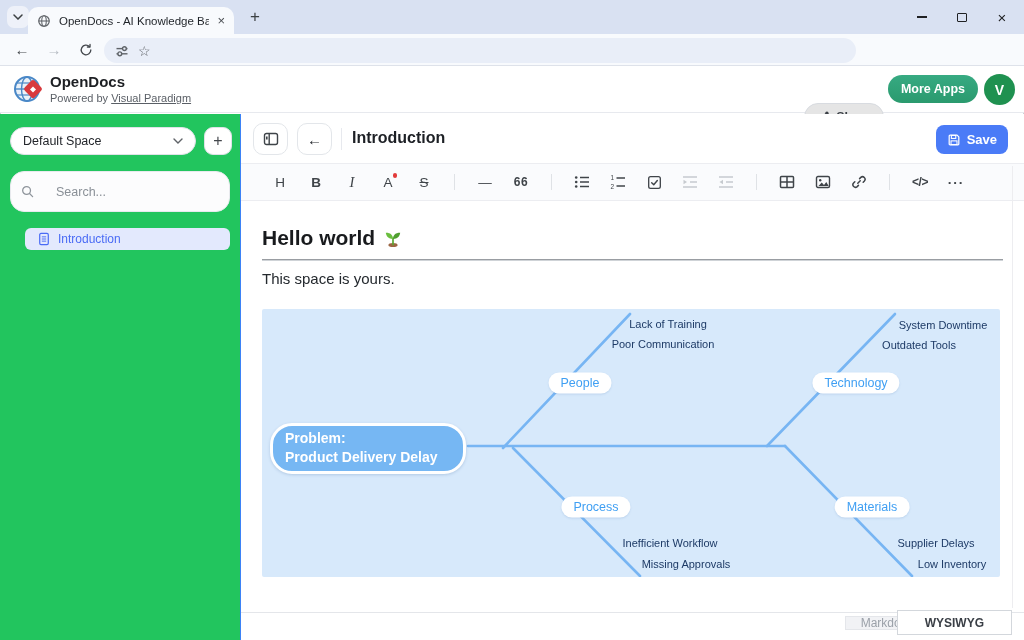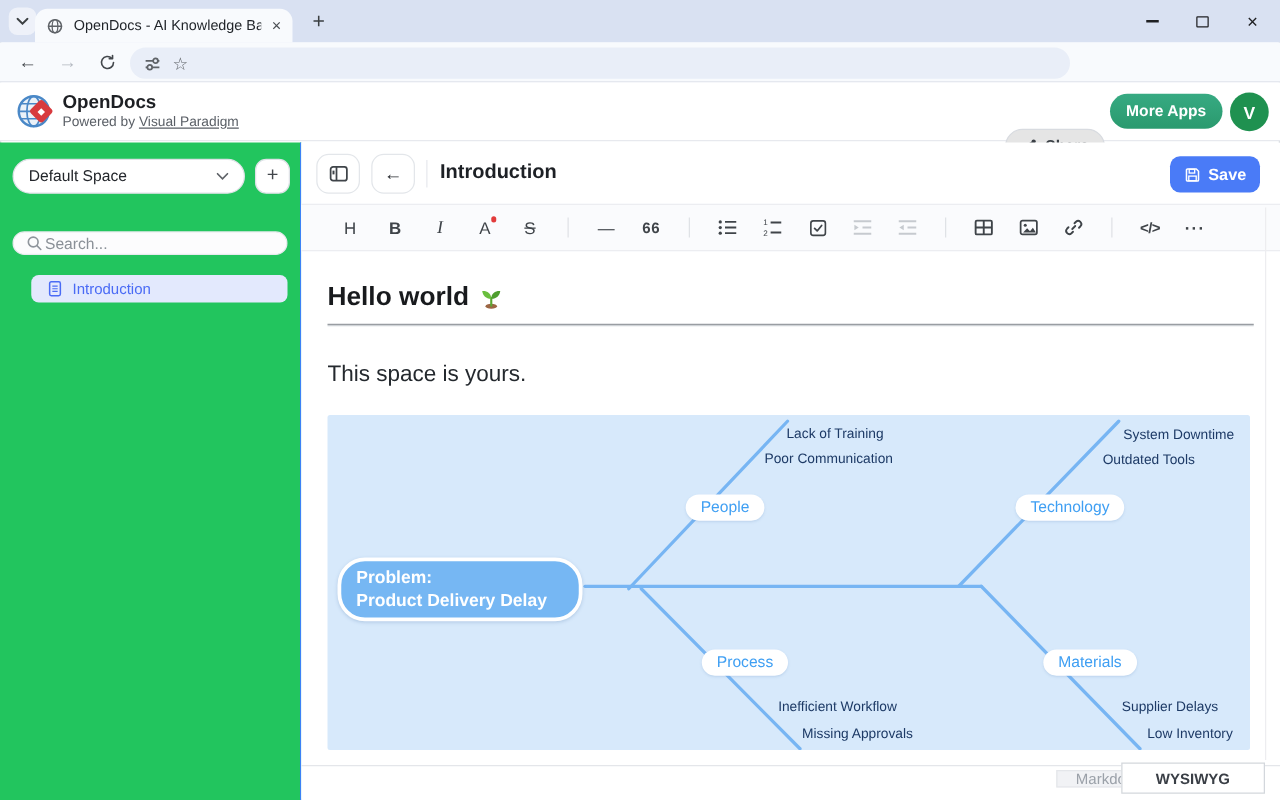--- a/index.html
+++ b/index.html
@@ -68,22 +68,22 @@
 
   
   .sidebar { position:absolute; left:0; top:114px; width:241px; bottom:0; background:#22c55e;
              border-right:1px solid #3b82f6; }
   .space-row { display:flex; gap:8px; margin:13px 8px 0 10px; }
   .space-select { flex:1; height:28px; border-radius:14px; border:1px solid #dfe2e7; background:#fff;
                   display:flex; align-items:center; padding:0 12px; font-size:12.5px; color:#23262b; }
   .space-select span { flex:1; text-align:left; }
   .plus-btn { width:28px; height:28px; border-radius:9px; border:1px solid #dfe2e7; background:#fff;
               font-size:16px; color:#43474c; display:flex; align-items:center; justify-content:center; }
-  .search-box { margin:30px 10px 0; height:19px; border-radius:14px; border:1px solid #e8eaee;
-                background:#fcfcfd; display:flex; align-items:center; gap:2px; padding:0 10px; }
+  .search-box { margin:16px 10px 0; height:41px; border-radius:14px; border:1px solid #e8eaee;
+                background:#fcfcfd; display:flex; align-items:center; gap:22px; padding:0 10px; }
   .search-box input { border:none; outline:none; background:transparent; flex:1; font-size:12.5px;
                       color:#3c4043; font-family:inherit; }
   .search-box input::placeholder { color:#8a9097; }
   .tree { margin-top:16px; }
   .tree-folder { display:flex; align-items:center; gap:9px; padding-left:18px; height:22px; }
   .tree-folder span { font-size:12px; color:#33373c; }
   .tree-doc { margin:5px 10px 0 25px; height:22px; border-radius:6px; background:#e3e9fd;
               display:flex; align-items:center; gap:8px; padding-left:13px; }
   .tree-doc span { font-size:12px; color:#4a6bf5; }
 
@@ -112,21 +112,21 @@
   .tb.quote { font-weight:700; font-size:12px; letter-spacing:.5px; }
   .tb.code { font-size:12px; font-weight:700; letter-spacing:-.5px; }
   .tb.more { font-weight:700; letter-spacing:1px; }
   .tb.disabled { color:#c6cacf; }
   .tb-sep { width:1px; height:16px; background:#dfe2e6; margin:0 9px; }
 
   .doc-body { padding:0 21px; }
   .doc-h1 { margin-top:25px; display:flex; align-items:center; gap:8px; font-size:21px; font-weight:700;
             color:#181a1d; }
   .doc-hr { margin-top:9px; height:2px; border-top:1px solid #999da2; border-bottom:1px solid #cfd3d7; }
-  .doc-p { margin-top:28px; font-size:18px; color:#24292e; }
+  .doc-p { margin-top:9px; font-size:15px; color:#24292e; }
 
   
   .diagram { position:relative; margin-top:22px; width:738px; height:268px; background:#d7e9fb;
              border-radius:2px; }
   .diagram svg.lines { position:absolute; left:0; top:0; }
   .problem-box { position:absolute; left:8px; top:114px; width:196px; border-radius:22px;
                  background:#76b7f3; border:3px solid #fff; color:#fff; font-size:14px; font-weight:700;
                  line-height:1.35; padding:3px 0 4px 12px; box-shadow:0 1px 3px rgba(90,130,180,.3); }
   .pill { position:absolute; transform:translate(-50%,-50%); background:#fff; color:#3f9ff3;
           font-size:12.5px; padding:3px 12px 4px; border-radius:13px; white-space:nowrap;

